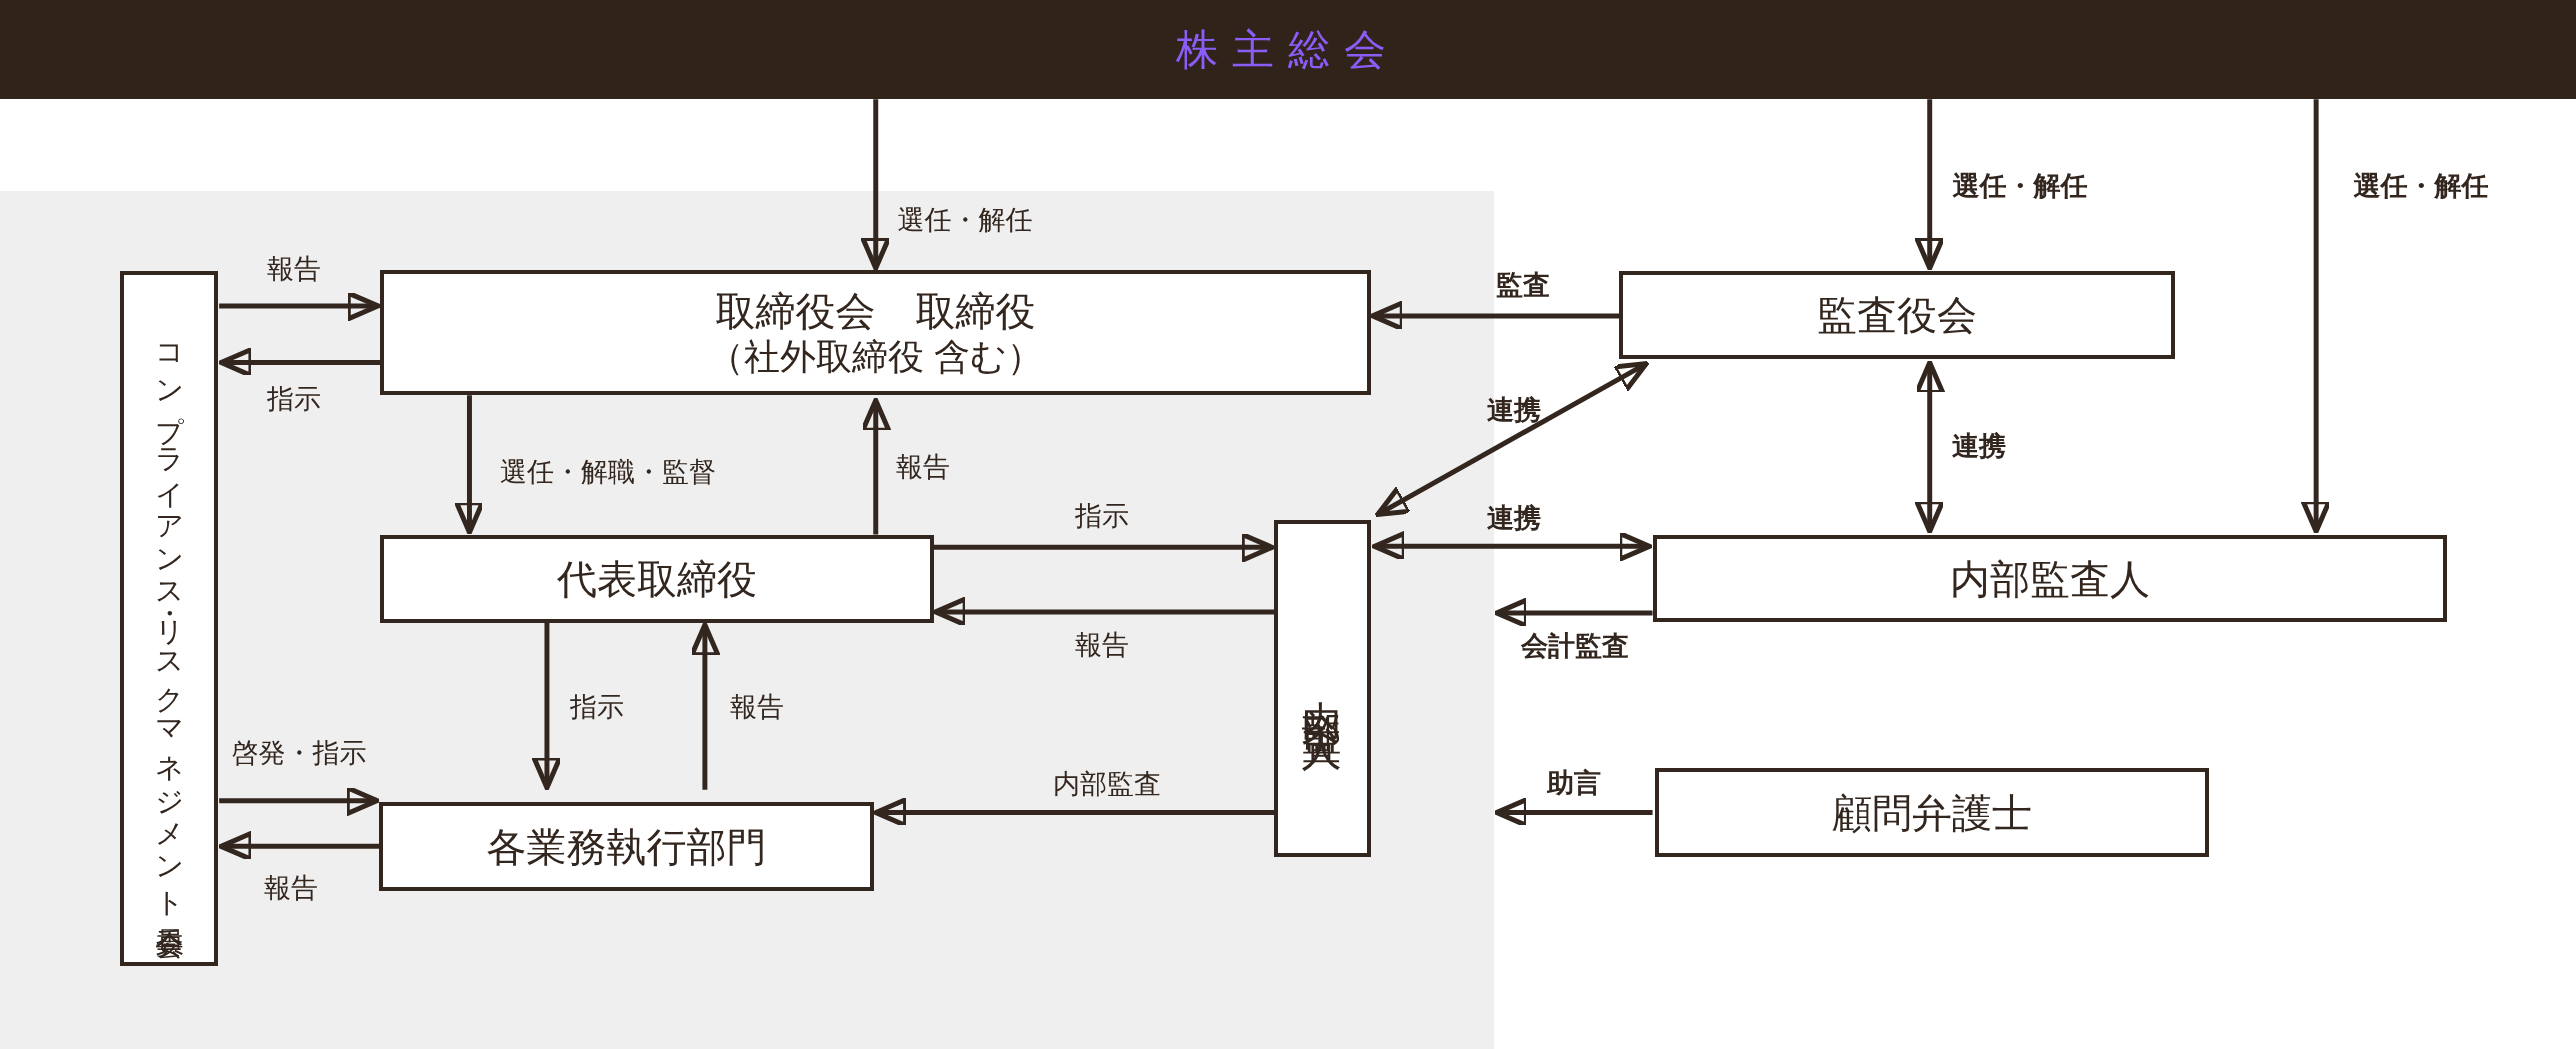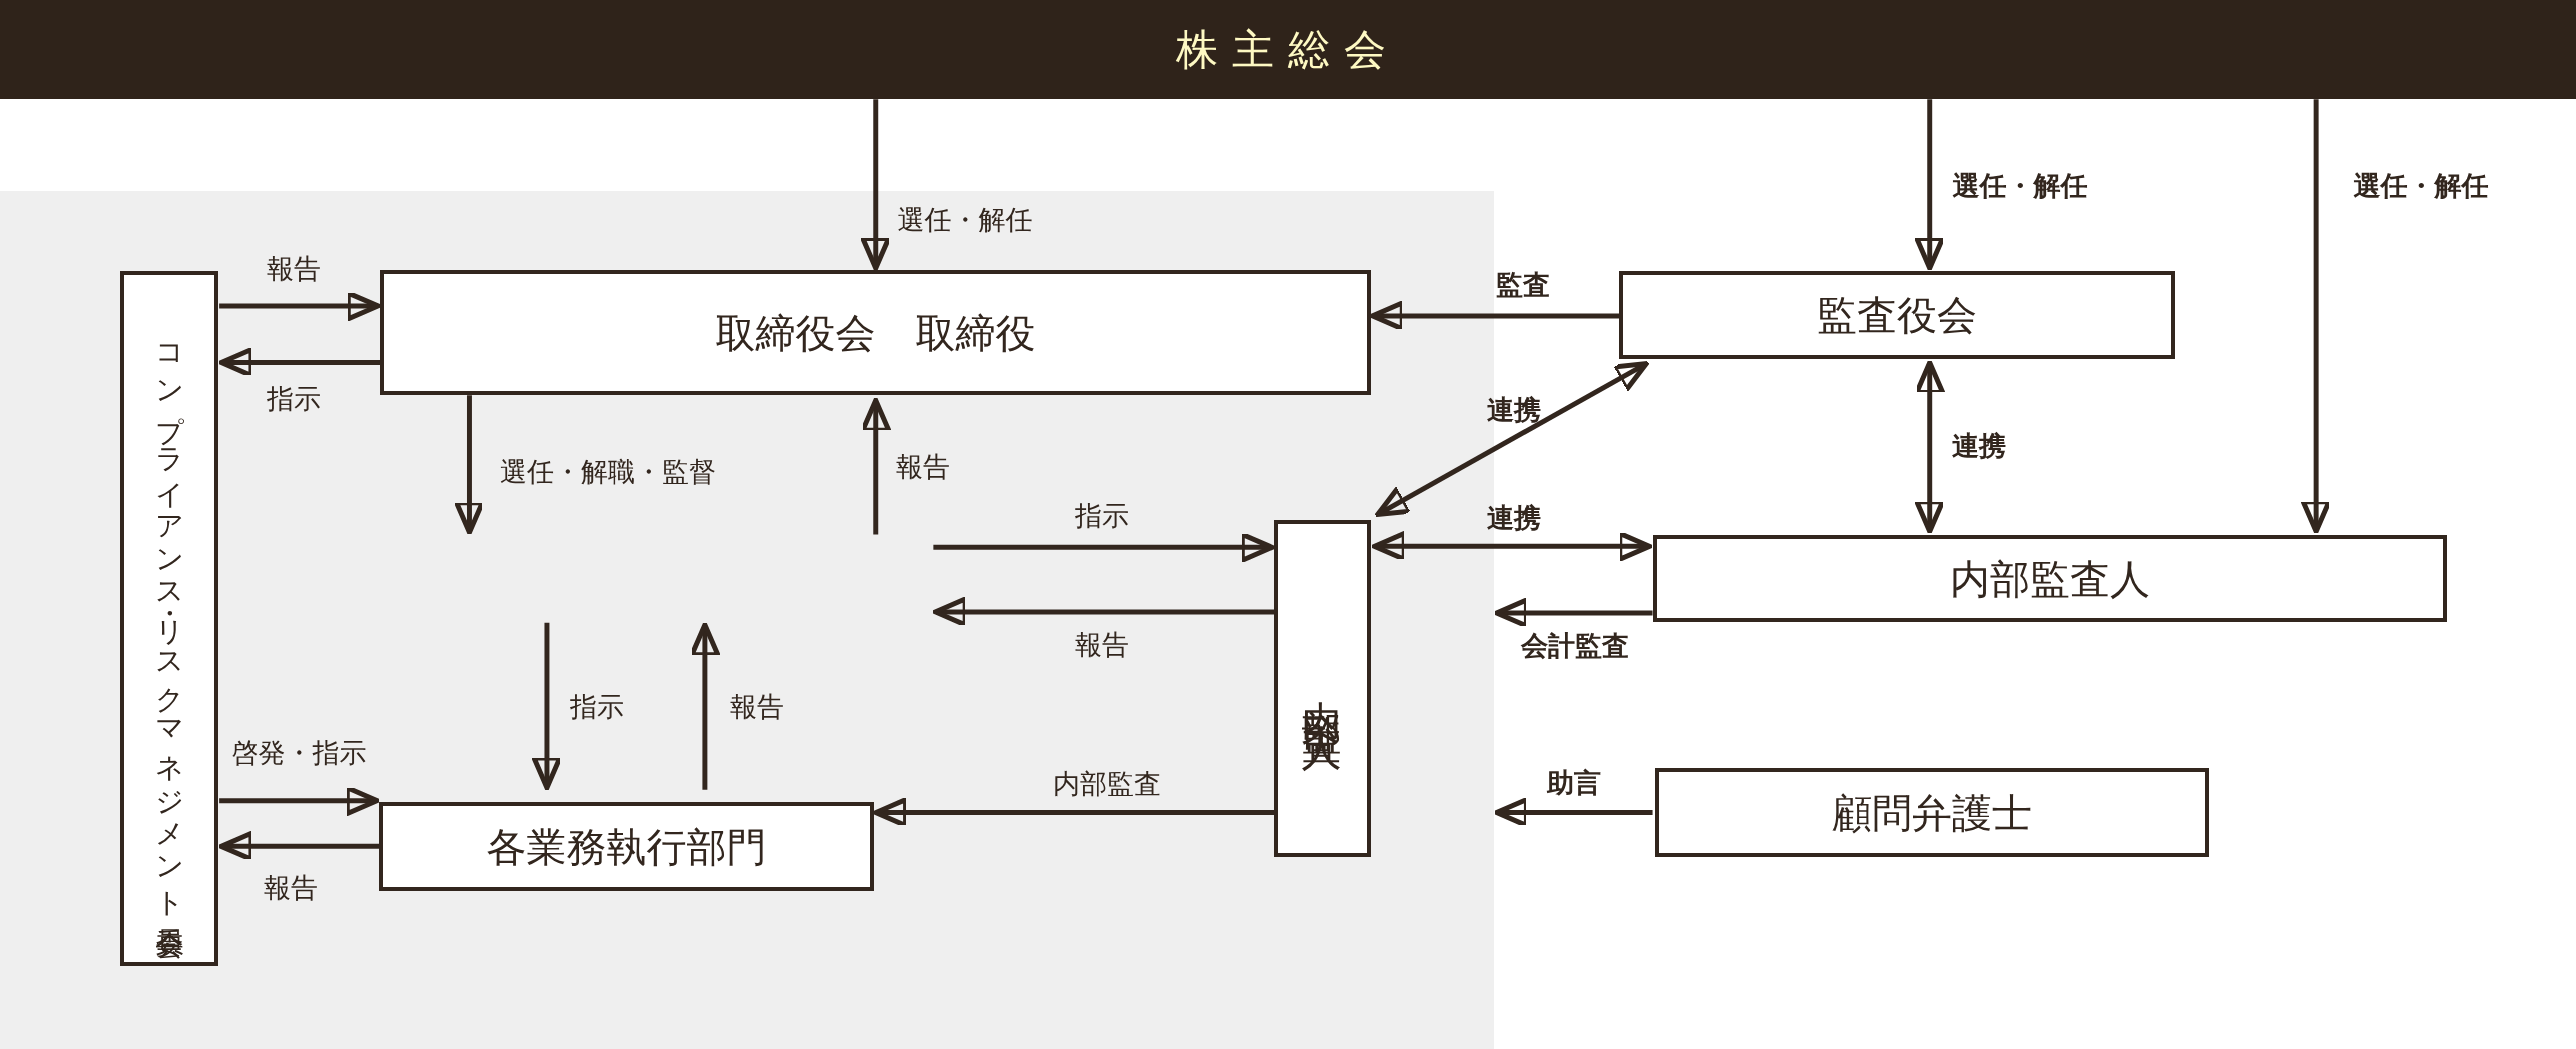--- a/index.html
+++ b/index.html
@@ -6,21 +6,21 @@
   #stage{
     position:relative;
     width:2576px;height:1049px;
     background:#ffffff;
     font-family:"Liberation Sans", sans-serif;
     color:#32261e;
     overflow:hidden;
   }
   #banner{
     position:absolute;left:0;top:0;width:2576px;height:99px;
-    background:#2f231a;color:#fef9c3;
+    background:#2f231a;color:#8b5cf6;
     display:flex;align-items:center;justify-content:center;
     font-size:42px;letter-spacing:14px;
   }
   #gray-panel{
     position:absolute;left:0;top:191px;width:1494px;height:859px;
     background:#efefef;
   }
   .box{
     position:absolute;
     background:#ffffff;
@@ -88,22 +88,26 @@
     <path d="M1942 100 L1942 268" marker-end="url(#ah)"></path>
     <path d="M2331 100 L2331 533" marker-end="url(#ah)"></path>
   </svg>
 
   <div class="box" style="left:120px;top:271px;width:98px;height:695px;">
     <div class="vertical-text" style="font-size:28px;letter-spacing:2px;">コンプライアンス・リスクマネジメント委員会</div>
   </div>
 
   <div class="box" style="left:380px;top:270px;width:991px;height:125px;flex-direction:column;">
     <div class="title">取締役会　取締役</div>
+    <div class="subtitle">（社外取締役 含む）</div>
   </div>
 
+  <div class="box" style="left:380px;top:535px;width:554px;height:88px;">
+    <div class="title">代表取締役</div>
+  </div>
 
   <div class="box" style="left:379px;top:790px;width:495px;height:89px;margin-top:12px;">
     <div class="title">各業務執行部門</div>
   </div>
 
   <div class="box" style="left:1274px;top:520px;width:97px;height:337px;">
     <div class="vertical-text" style="font-size:40px;letter-spacing:8px;">内部監査人</div>
   </div>
 
   <div class="box" style="left:1619px;top:271px;width:556px;height:88px;">

